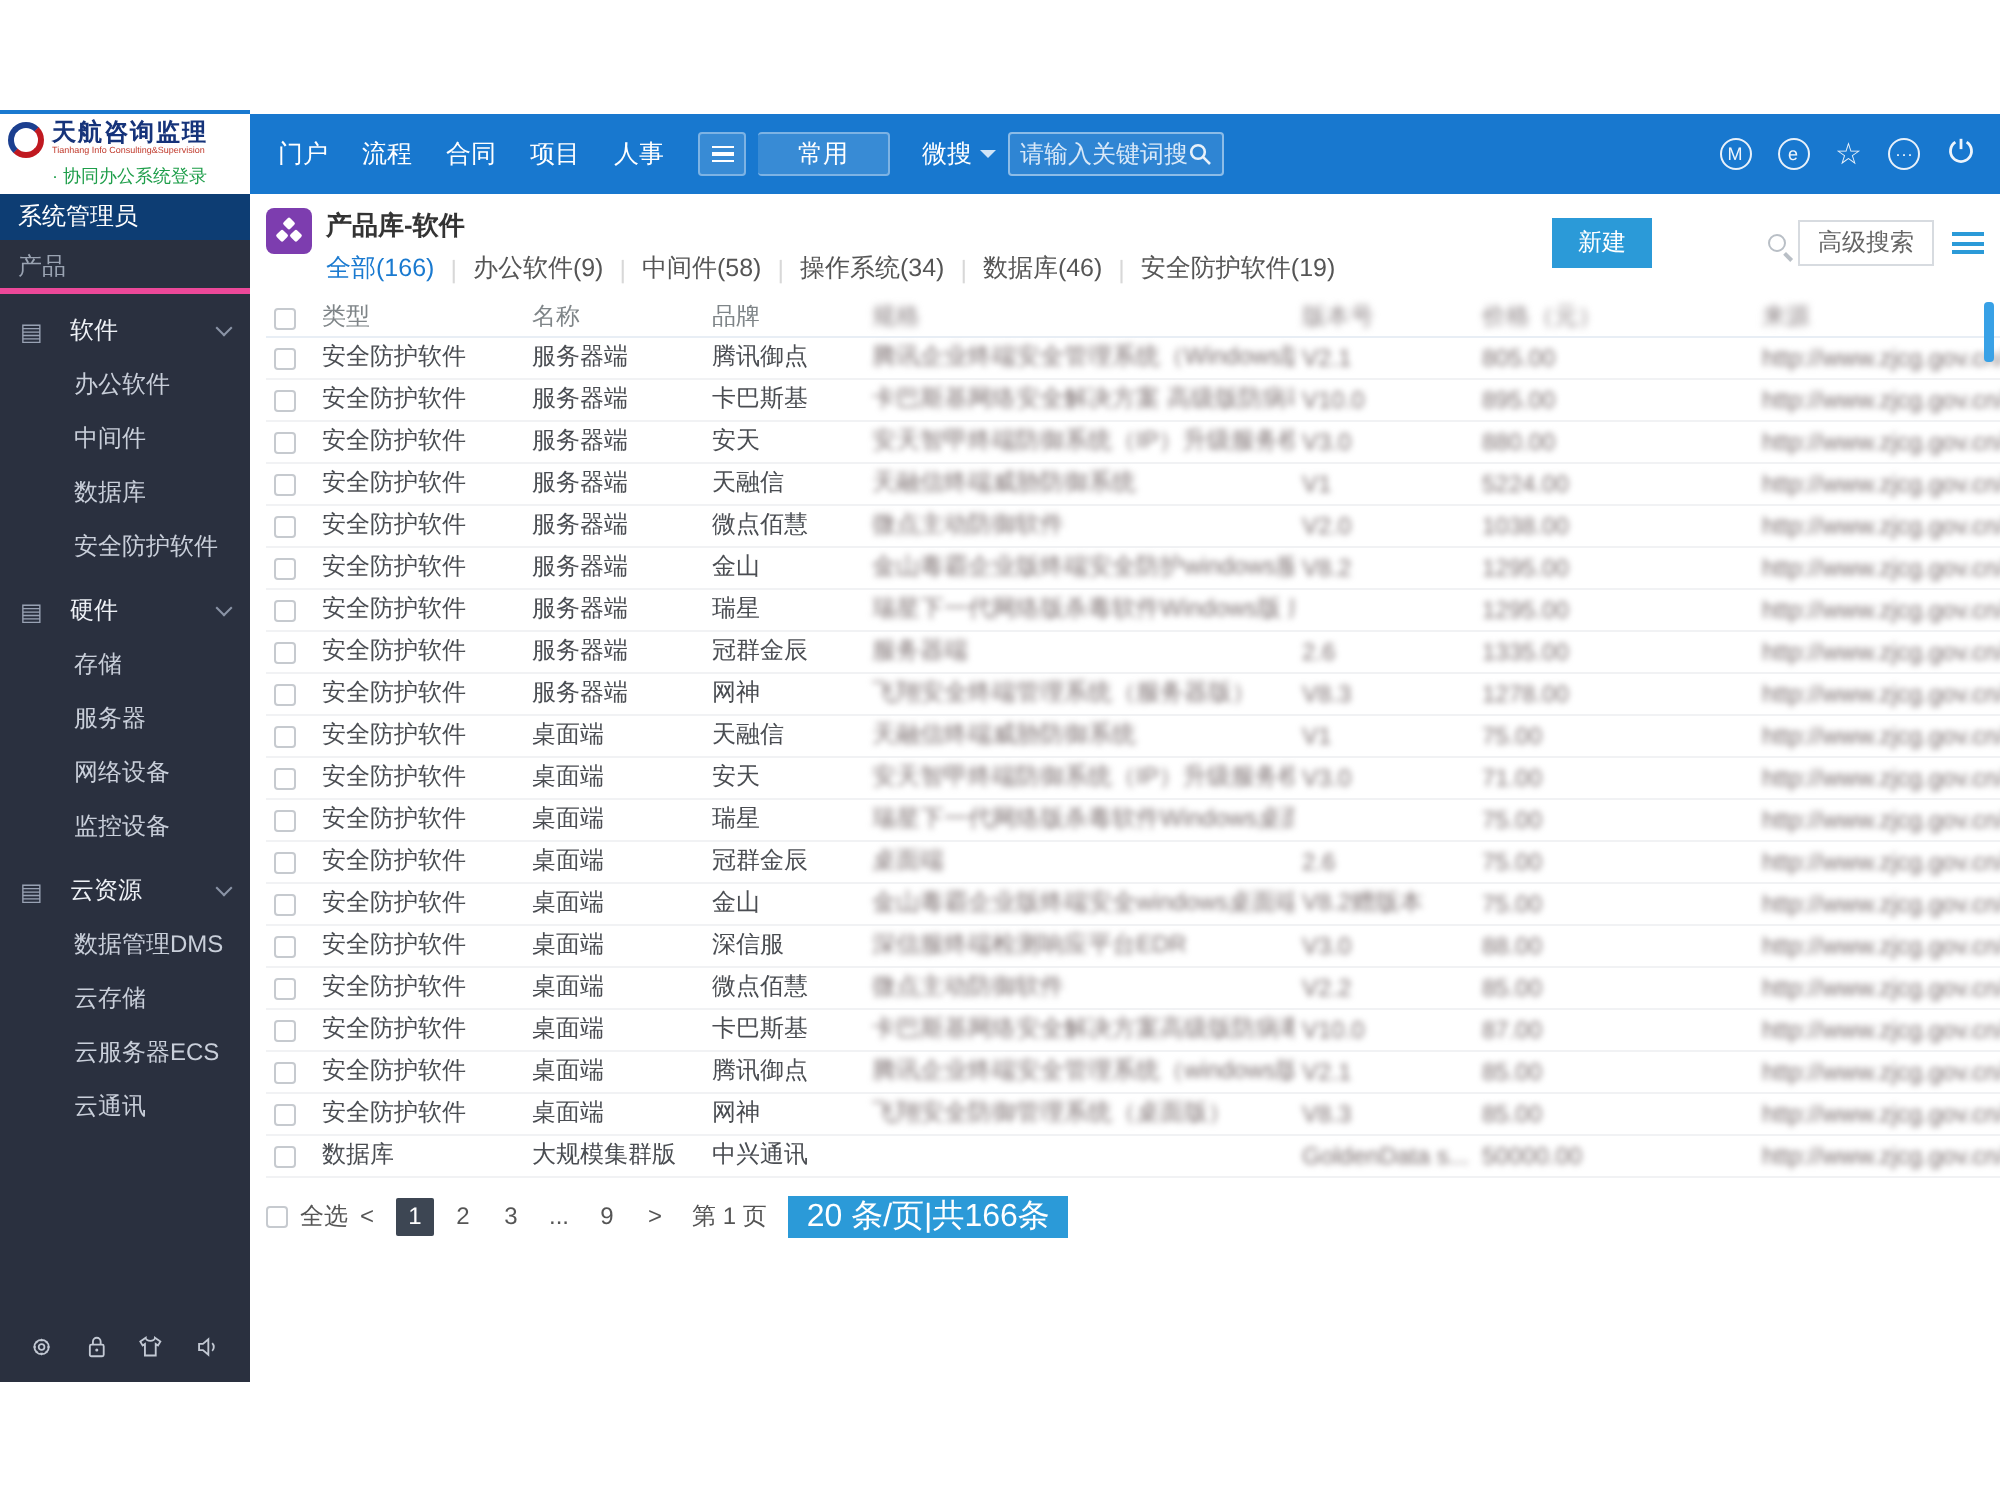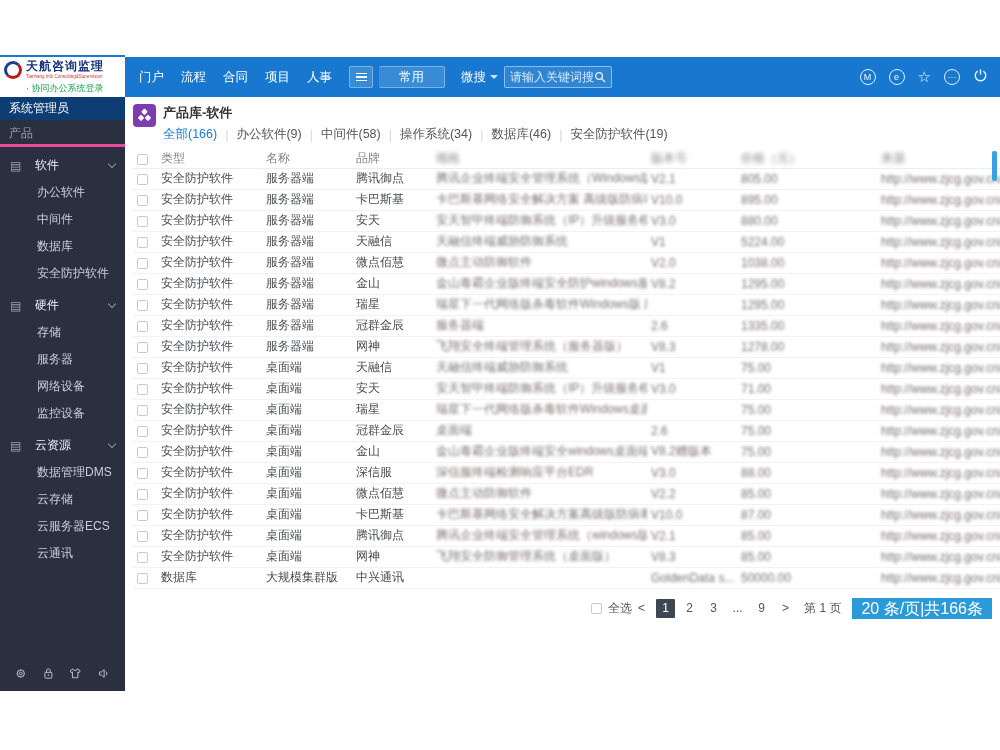--- a/index.html
+++ b/index.html
@@ -67,21 +67,21 @@
   #tbl-wrap { position:relative; margin:6px 8px 0 8px; }
   table { width:100%; border-collapse:collapse; table-layout:fixed; }
   th { text-align:left; font-weight:normal; color:#7f8588; font-size:12px; height:19px; padding:0 4px; border-bottom:1px solid #e8eef5; white-space:nowrap; overflow:hidden; }
   td { font-size:12px; color:#4a4d52; height:21px; padding:0 4px; border-bottom:1px solid #f1f2f4; white-space:nowrap; overflow:hidden; }
   .cb { display:inline-block; width:11px; height:11px; border:1px solid #c6cacf; border-radius:2px; background:#fff; vertical-align:middle; cursor:pointer; }
   .blur { filter:blur(1.7px); color:#7d7172; }
   .blur-h { filter:blur(1.9px); color:#8c8385; }
   #scroll-thumb { position:absolute; right:-5px; top:2px; width:5px; height:30px; background:#38a1e6; border-radius:2px; }
 
   
-  #list-footer { margin:9px 8px 0 8px; display:flex; align-items:center; justify-content:flex-end; }
+  #list-footer { margin:9px 8px 0 8px; display:flex; align-items:center; justify-content:flex-start; }
   #select-all { display:flex; align-items:center; gap:6px; font-size:12px; color:#555; }
   #pager { display:flex; align-items:center; gap:5px; font-size:12px; color:#555; }
   .pg { min-width:19px; height:19px; line-height:19px; text-align:center; cursor:pointer; border-radius:1px; }
   .pg.active { background:#3d4653; color:#fff; }
   .pg-label { margin-left:4px; }
   #pager-badge { background:#2b9ad8; color:#fff; font-size:16px; height:21px; line-height:21px; padding:0 9px; margin-left:6px; }
 </style>
 </head>
 <body>
 
@@ -214,20 +214,33 @@
           <span class="tab">办公软件(9)</span>
           <span class="tab-sep">|</span>
           <span class="tab">中间件(58)</span>
           <span class="tab-sep">|</span>
           <span class="tab">操作系统(34)</span>
           <span class="tab-sep">|</span>
           <span class="tab">数据库(46)</span>
           <span class="tab-sep">|</span>
           <span class="tab">安全防护软件(19)</span>
         </div>
+      <div id="toolbar">
+        <button id="btn-new">新建</button>
+        <span id="tb-search">
+          <input type="text" style="">
+          <span class="mag"></span>
+        </span>
+        <button id="btn-adv">高级搜索</button>
+        <span id="btn-list">
+            <i></i>
+            <i></i>
+            <i></i>
+          </span>
+      </div>
     </div>
 
     <div id="tbl-wrap">
       <table>
         <colgroup>
           <col style="width:24px">
             <col style="width:105px">
             <col style="width:90px">
             <col style="width:80px">
           <col style="width:215px">

